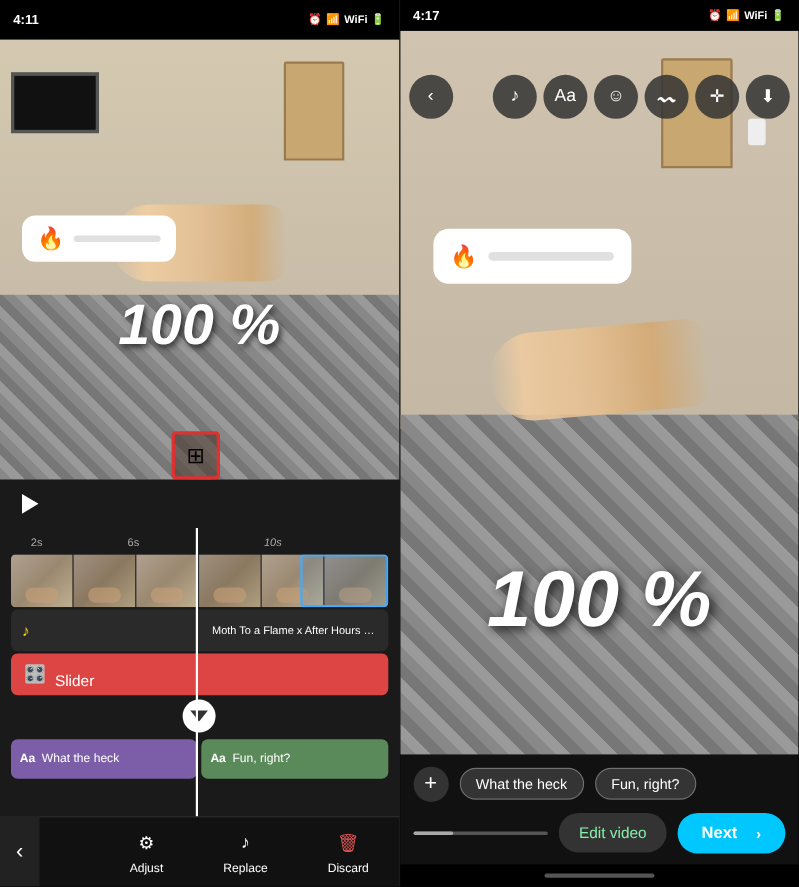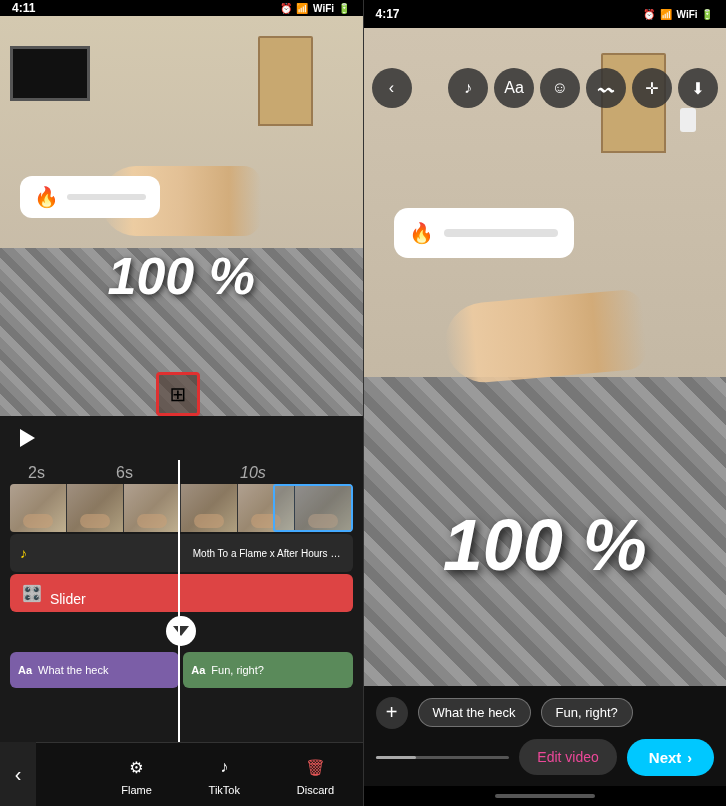--- a/index.html
+++ b/index.html
@@ -16,21 +16,21 @@
     .left-panel {
       width: 363px;
       height: 806px;
       background: #111;
       display: flex;
       flex-direction: column;
       position: relative;
     }
 
     .status-bar-left {
-      height: 16px;
+      height: 36px;
       background: #000;
       display: flex;
       align-items: center;
       justify-content: space-between;
       padding: 0 12px;
       color: #fff;
       font-size: 12px;
       font-weight: 600;
     }
 
@@ -185,21 +185,21 @@
     .timeline-ruler {
       height: 18px;
       display: flex;
       align-items: center;
       padding: 0 10px;
       gap: 0;
       position: relative;
     }
     .ruler-marker {
       color: #aaa;
-      font-size: 16px;
+      font-size: 10px;
       position: absolute;
     }
 
     .timeline-track {
       height: 48px;
       background: #222;
       margin: 2px 10px;
       border-radius: 4px;
       display: flex;
       align-items: center;
@@ -589,36 +589,36 @@
       height: 100%;
       width: 30%;
       background: #aaa;
       border-radius: 2px;
     }
 
     .edit-video-btn {
       background: #333;
       border-radius: 22px;
       padding: 10px 18px;
-      color: #ec4899;
+      color: #86efac;
       font-size: 14px;
       font-weight: 500;
       white-space: nowrap;
     }
 
     .next-btn {
       background: #00c8ff;
       border-radius: 22px;
       padding: 10px 22px;
       color: #fff;
       font-size: 15px;
       font-weight: 700;
       display: flex;
       align-items: flex-end;
-      gap: 6px;
+      gap: 17px;
       white-space: nowrap;
     }
     .next-arrow {
       font-size: 14px;
     }
 
     
     .home-indicator {
       height: 20px;
       background: #000;
@@ -740,25 +740,25 @@
       </div>
     </div>
 
     <div class="playhead"></div>
   </div>
 
   <div class="bottom-toolbar-left">
     <div style="width: 36px;"></div>
     <div class="toolbar-btn">
       <div class="toolbar-icon-circle">⚙</div>
-      <span>Flame</span>
+      <span>Adjust</span>
     </div>
     <div class="toolbar-btn">
       <div class="toolbar-icon-circle">♪</div>
-      <span>TikTok</span>
+      <span>Replace</span>
     </div>
     <div class="toolbar-btn discard-btn">
       <div class="toolbar-icon-circle" style="color:#e05555;">🗑</div>
       <span>Discard</span>
     </div>
   </div>
 
   <div class="back-arrow-left">
     <span style="color:#fff; font-size:20px;">‹</span>
   </div>

